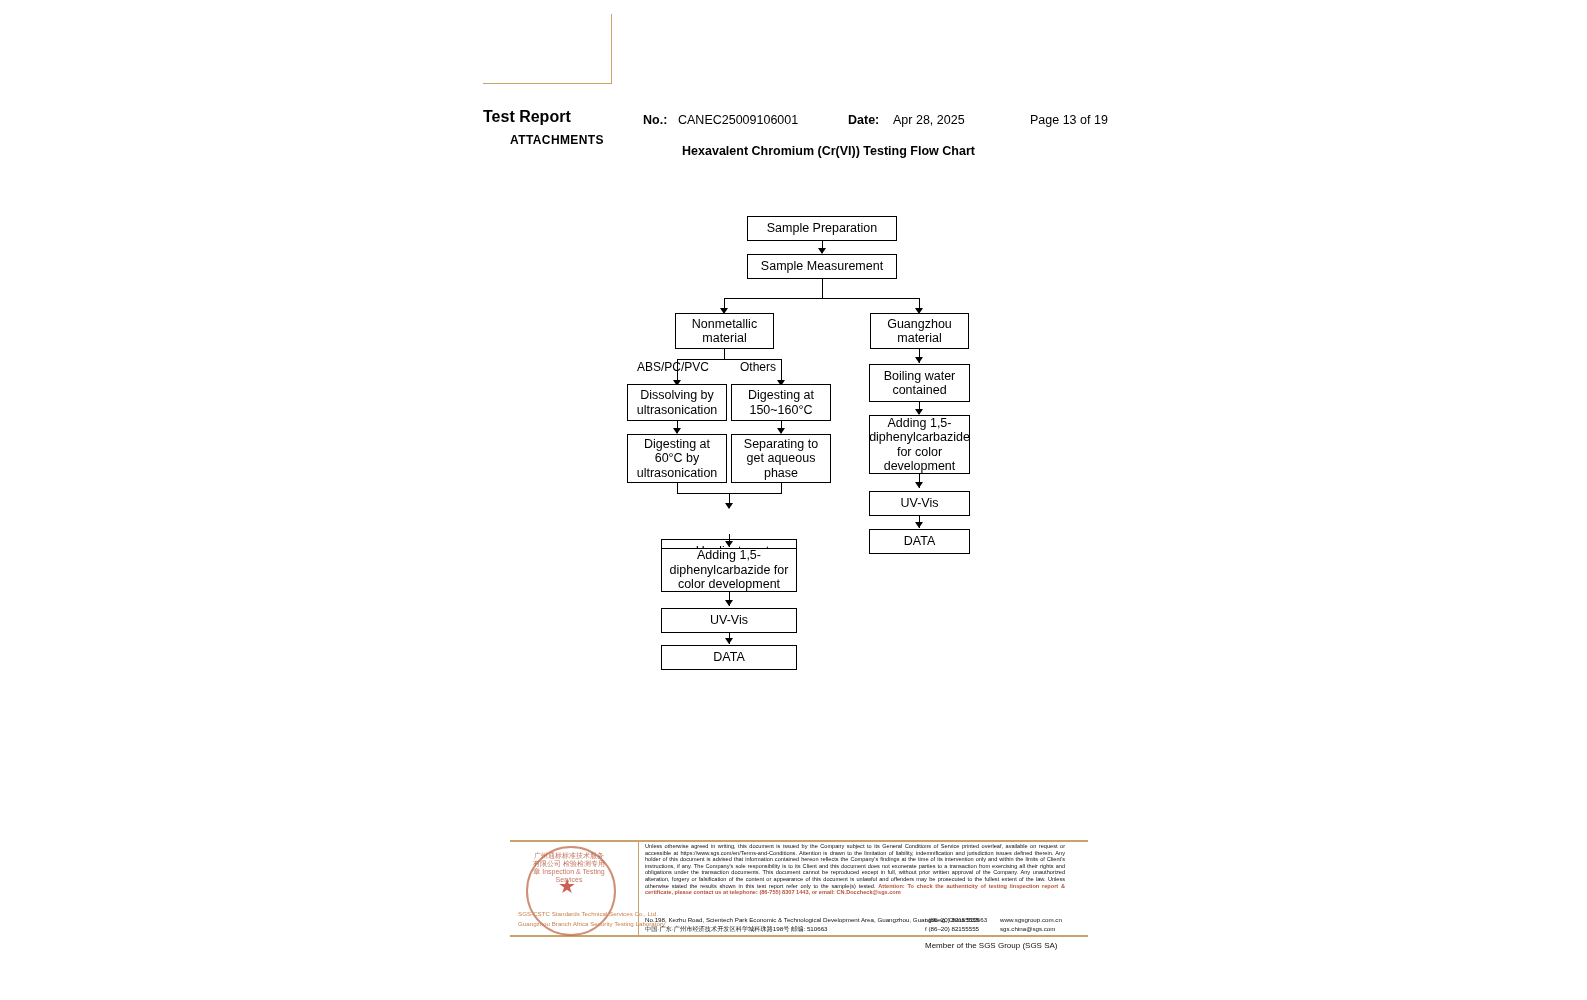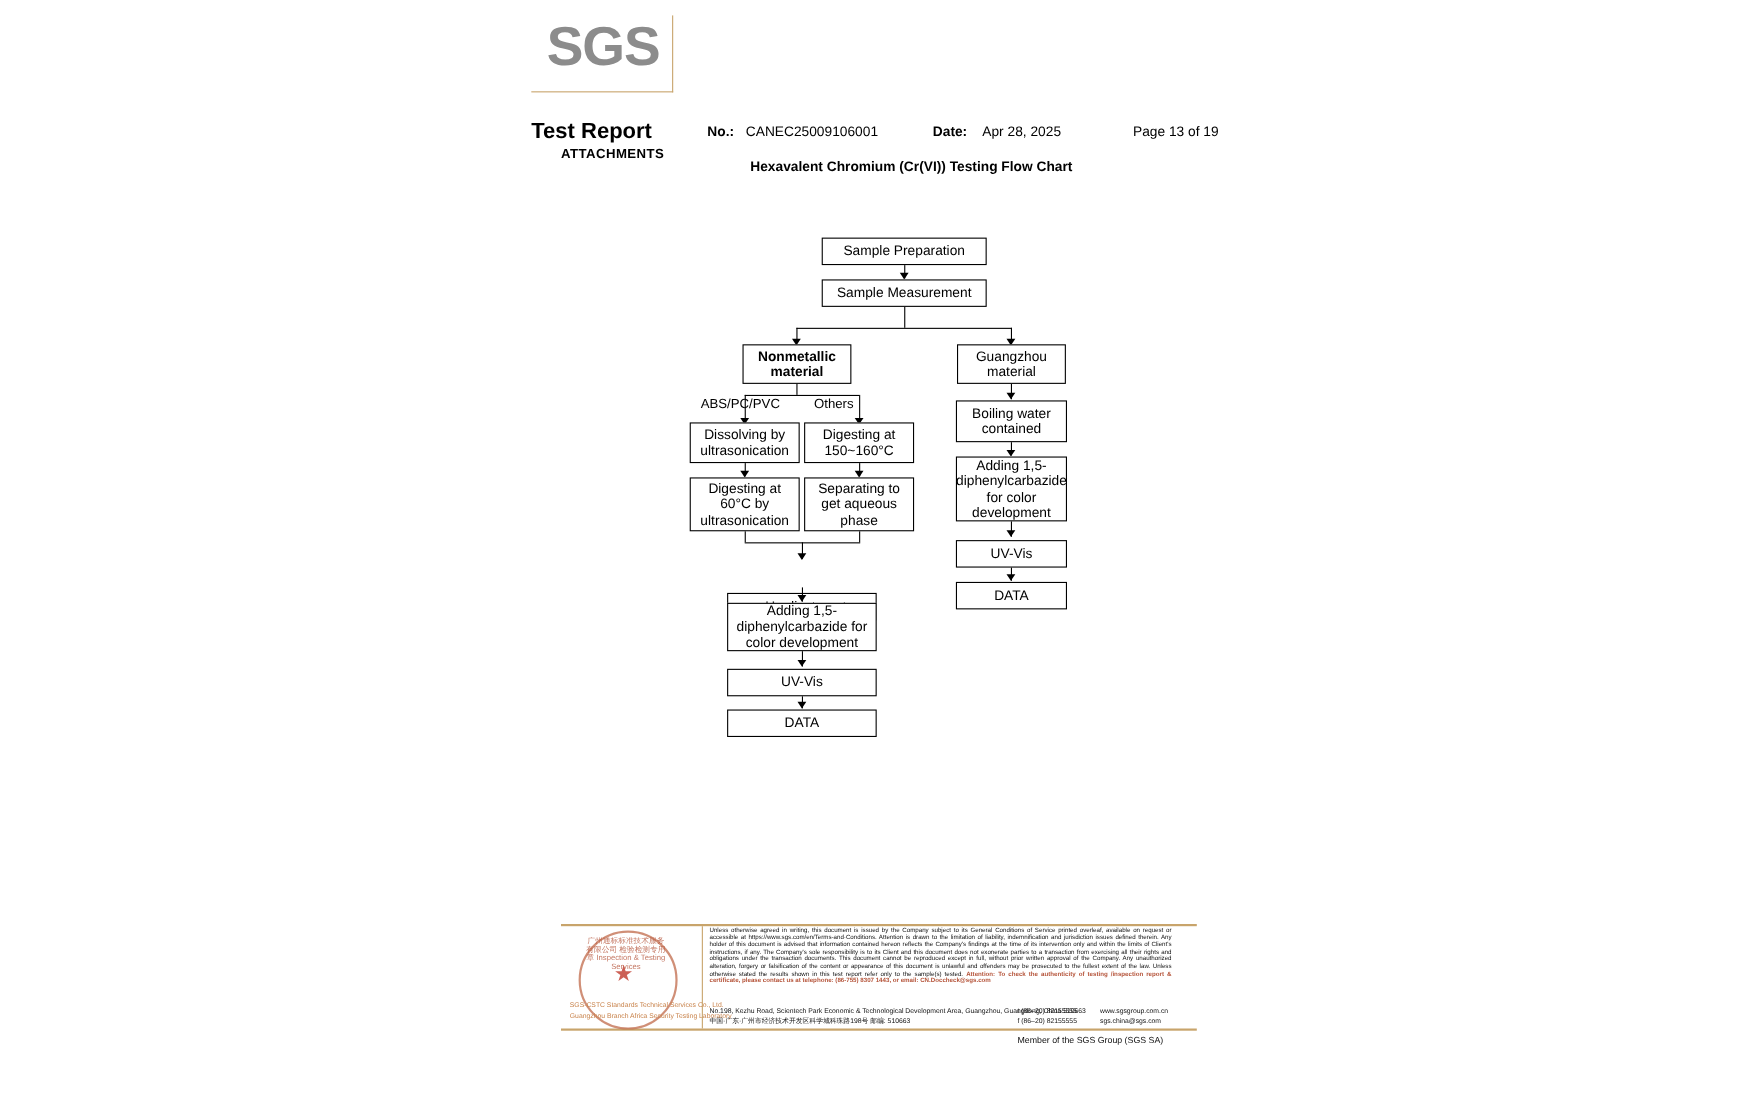--- a/index.html
+++ b/index.html
@@ -53,21 +53,21 @@
     top: 69px;
     width: 129px;
     height: 1px;
     background: #c8a46b;
   }
 
   .hdr-title {
     position: absolute;
     left: 483px;
     top: 108px;
-    font-size: 20px;
+    font-size: 16px;
     font-weight: bold;
   }
   .hdr-attach {
     position: absolute;
     left: 510px;
     top: 133px;
     font-size: 12px;
     font-weight: bold;
     letter-spacing: 0.4px;
   }
@@ -278,21 +278,20 @@
     font-size: 8px;
     color: #111;
   }
 </style>
 </head>
 <body>
 
 <div class="page">
 
   <div class="logo-wrap">
-    <div class="logo-text">SGS</div>
     <div class="logo-vline"></div>
     <div class="logo-hline"></div>
   </div>
 
   <div class="hdr-title">Test Report</div>
   <div class="hdr-attach">ATTACHMENTS</div>
   <div class="hdr-nolabel">No.:</div>
   <div class="hdr-noval">CANEC25009106001</div>
   <div class="hdr-datelabel">Date:</div>
   <div class="hdr-dateval">Apr 28, 2025</div>
@@ -310,21 +309,21 @@
 
     <div class="line vline" style="left:822px; top:279px; height:19px;"></div>
     <div class="line hline" style="left:724px; top:298px; width:196px;"></div>
 
     <div class="line vline" style="left:724px; top:298px; height:14px;"></div>
     <div class="arrow" style="left:720px; top:308px;"></div>
 
     <div class="line vline" style="left:919px; top:298px; height:14px;"></div>
     <div class="arrow" style="left:915px; top:308px;"></div>
 
-    <div class="node" style="left:675px; top:313px; width:99px; height:36px;font-weight:bold;">Nonmetallic material</div>
+    <div class="node" style="left:675px; top:313px; width:99px; height:36px;">Nonmetallic material</div>
 
     <div class="node" style="left:870px; top:313px; width:99px; height:36px;">Guangzhou material</div>
 
     <div class="line vline" style="left:724px; top:349px; height:10px;"></div>
     <div class="line hline" style="left:677px; top:359px; width:104px;"></div>
     <div class="line vline" style="left:677px; top:359px; height:11px;"></div>
     <div class="line vline" style="left:781px; top:359px; height:11px;"></div>
     <div class="edge-label" style="left:637px; top:360px;">ABS/PC/PVC</div>
     <div class="edge-label" style="left:740px; top:360px;">Others</div>
     <div class="line vline" style="left:677px; top:370px; height:13px;"></div>

